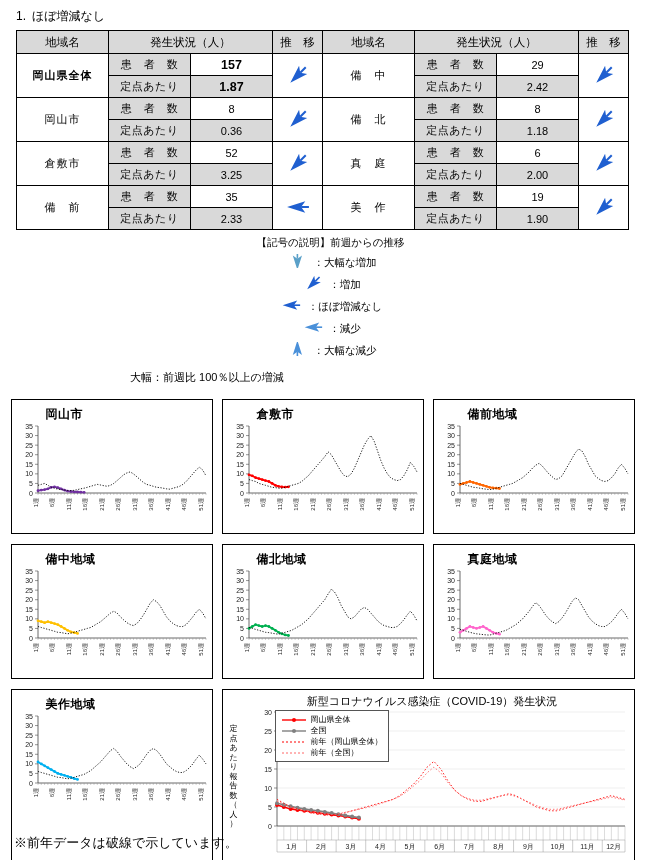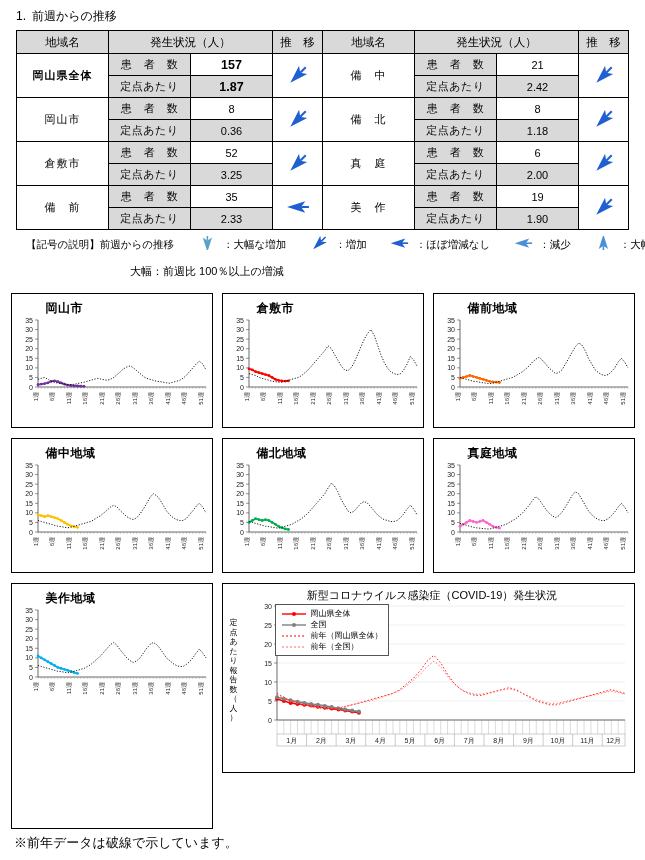--- a/index.html
+++ b/index.html
@@ -87,23 +87,24 @@
 
   
   .legend {
     margin: 6px 0 0 0;
     font-size: 10.5px;
   }
   .legend-row1 {
     display: flex;
     align-items: center;
     justify-content: flex-start;
-    gap: 20px;
+    gap: 4px;
     padding-left: 16px;
     white-space: nowrap;
+    flex-direction: column;
   }
   .legend-row1 .seg { display: flex; align-items: center; gap: 3px; }
   .legend-row2 {
     display: flex;
     gap: 37px;
     padding-left: 120px;
     margin-top: 10px;
     font-size: 11px;
   }
 
@@ -169,21 +170,21 @@
   .legend-box .lrow { display: flex; align-items: center; gap: 4px; }
   .legend-box .lkey { width: 26px; height: 8px; position: relative; }
 </style>
 </head>
 <body>
 
 <div class="page">
 
   <div class="section-head">
     <span class="num">1.</span>
-    <span class="ttl">前週からの推移</span>
+    <span class="ttl">ほぼ増減なし</span>
   </div>
 
   <table class="main">
     <colgroup>
       <col class="col-region">
         <col class="col-label">
         <col class="col-value">
         <col class="col-trend">
       <col class="col-region">
         <col class="col-label">
@@ -206,21 +207,21 @@
           <td class="lbl">患　者　数</td>
           <td class="val bold">157</td>
           <td class="trend" rowspan="2"><svg width="26" height="18" viewBox="0 0 26 18" xmlns="http://www.w3.org/2000/svg">
               <g transform="rotate(-45 13 9)">
       <path d="M 2.08 9 L 20.28 3.2399999999999998 L 16.12 9 L 20.28 14.76 Z" fill="#1f5fd0"></path>
       <path d="M 16.12 9 L 23.92 9" stroke="#1f5fd0" stroke-width="2"></path>
     </g>
             </svg></td>
           <td class="region" rowspan="2">備　中</td>
           <td class="lbl">患　者　数</td>
-          <td class="val">21</td>
+          <td class="val">29</td>
           <td class="trend" rowspan="2"><svg width="26" height="18" viewBox="0 0 26 18" xmlns="http://www.w3.org/2000/svg">
               <g transform="rotate(-45 13 9)">
       <path d="M 2.08 9 L 20.28 3.2399999999999998 L 16.12 9 L 20.28 14.76 Z" fill="#1f5fd0"></path>
       <path d="M 16.12 9 L 23.92 9" stroke="#1f5fd0" stroke-width="2"></path>
     </g>
             </svg></td>
         </tr>
         <tr>
           <td class="lbl teiten">定点あたり</td>
           <td class="val shade bold">1.87</td>

